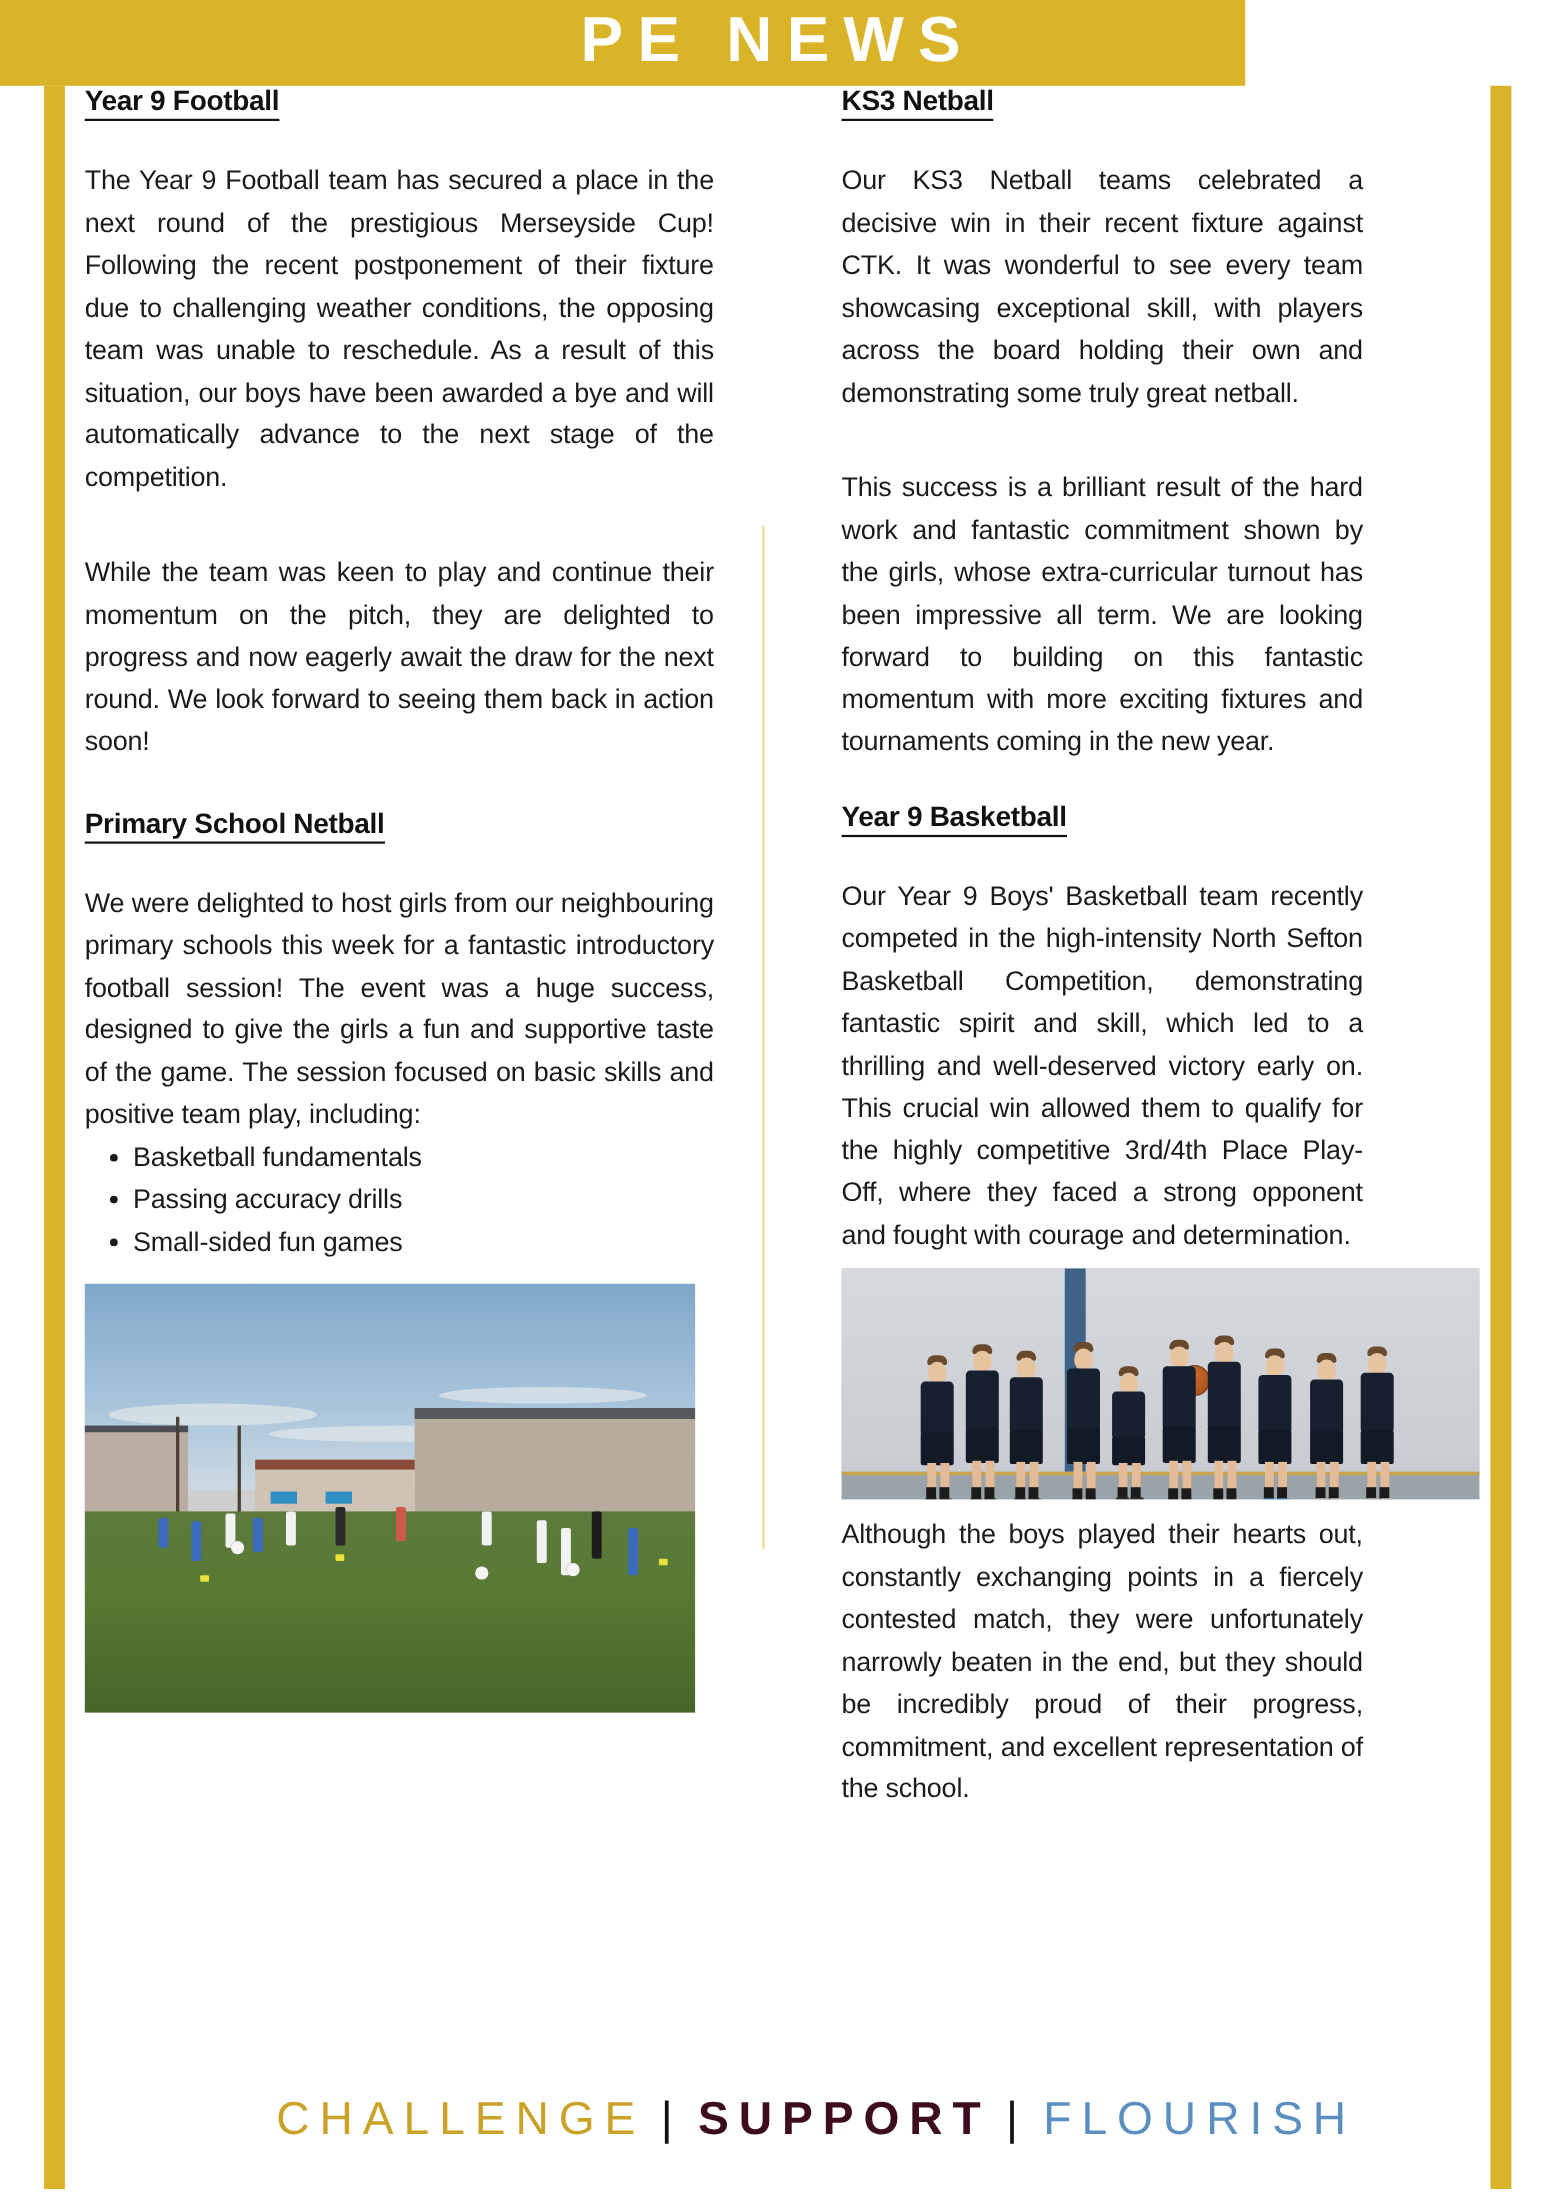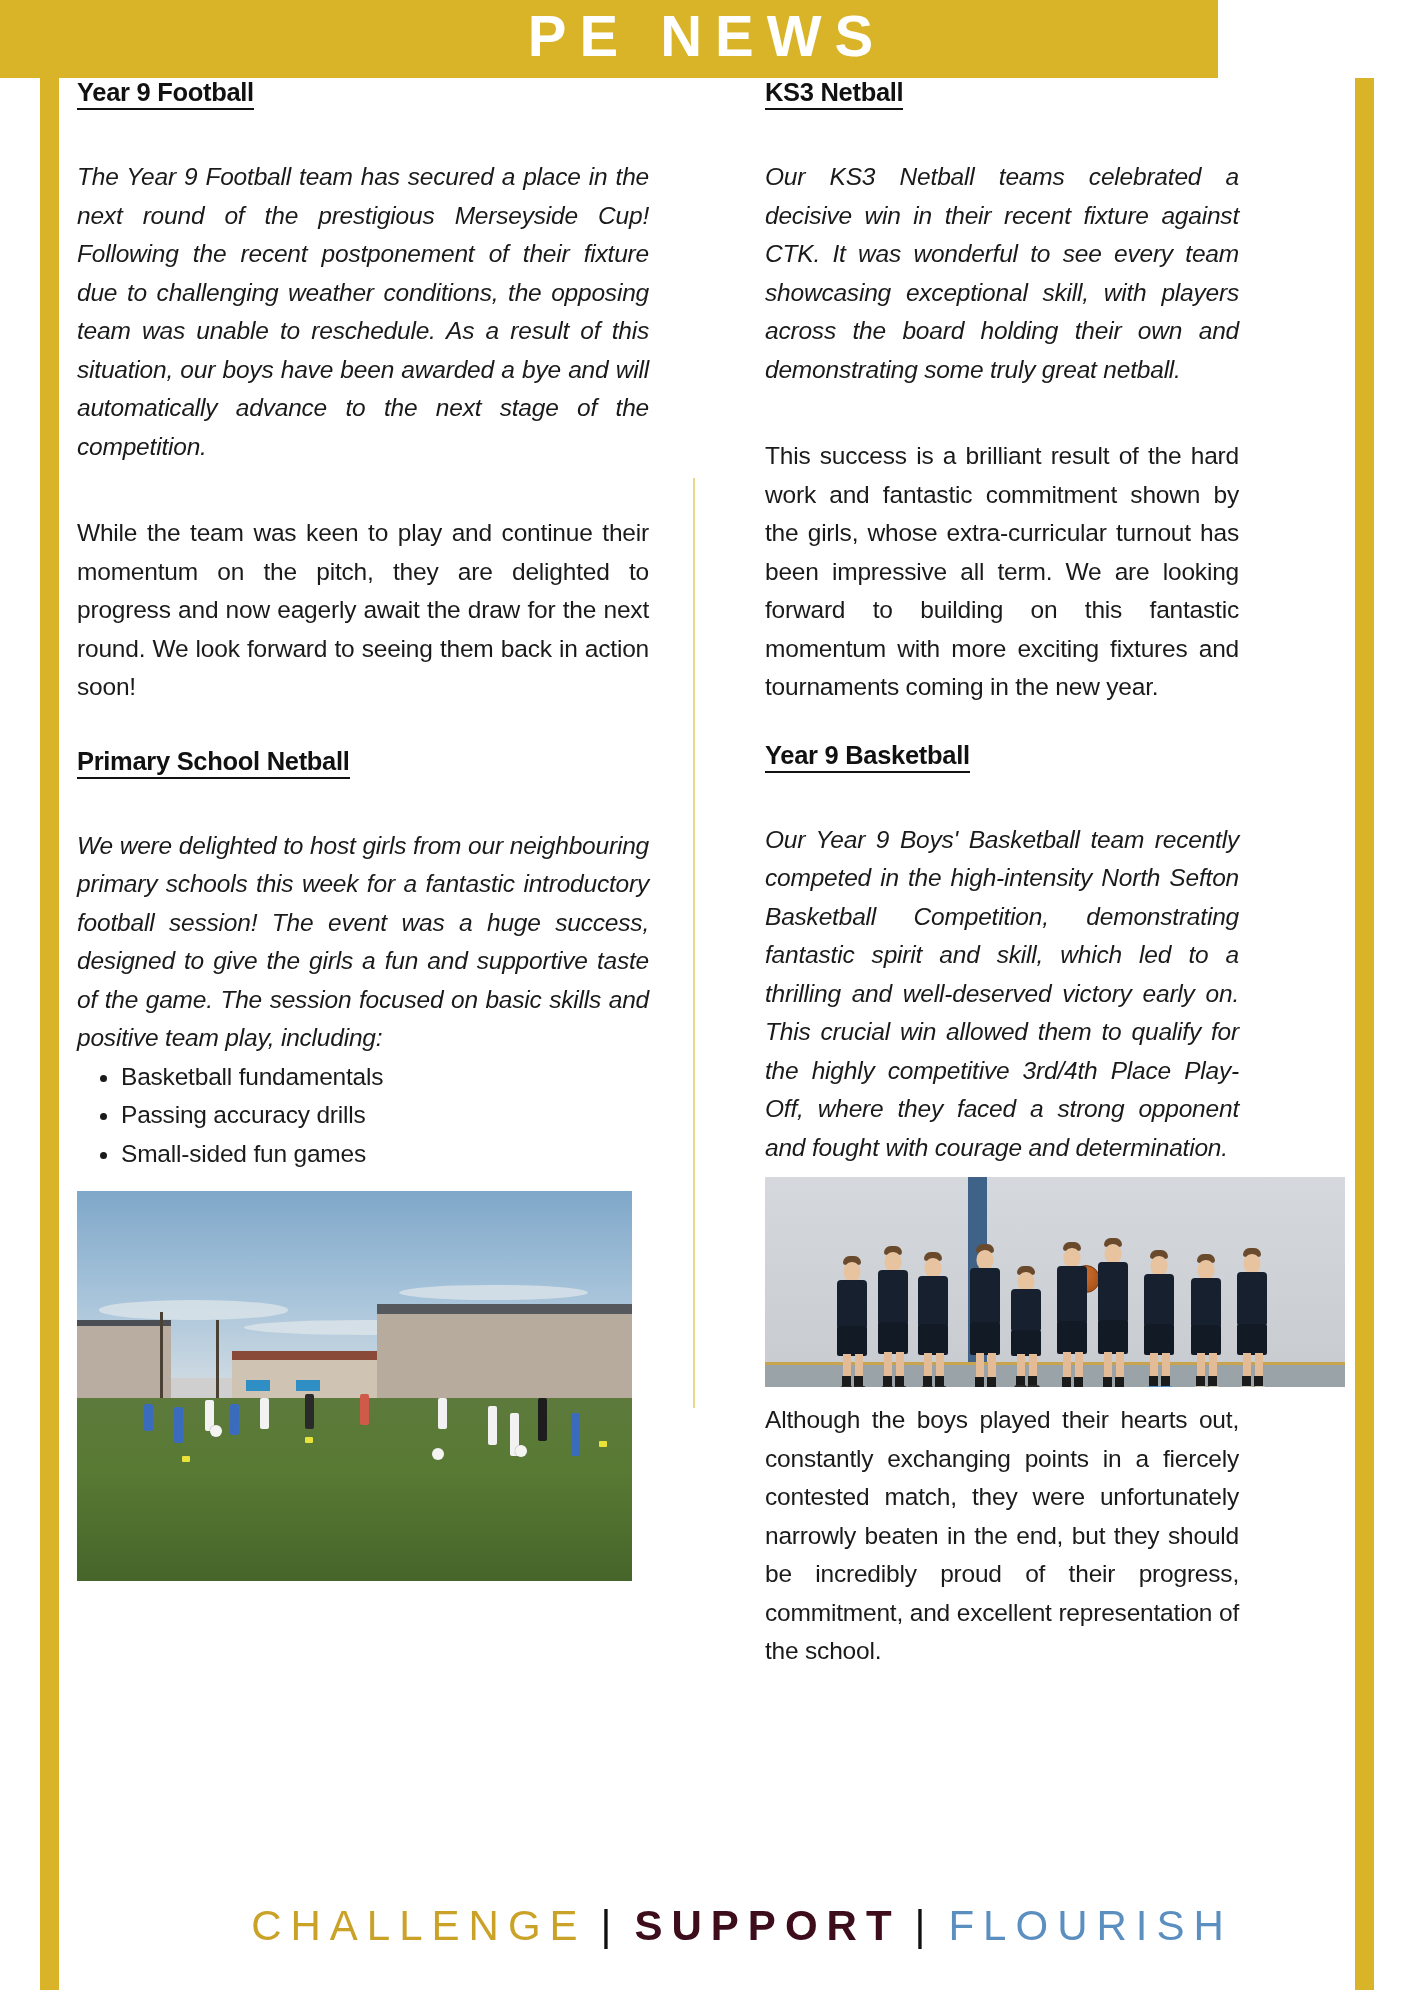--- a/index.html
+++ b/index.html
@@ -17,21 +17,21 @@
 
   
   .page {
     position: absolute;
     inset: 0;
     background: #ffffff;
   }
   .header-bar {
     position: absolute;
     left: 0; top: 0;
-    width: 1218px;
+    width: 1132px;
     height: 78px;
     background: #d9b429;
     overflow: hidden;
   }
   .header-title {
     position: absolute;
     left: 0;
     top: 2px;
     width: 1414px;
     text-align: center;
@@ -103,21 +103,21 @@
     font-family: "Liberation Sans", sans-serif;
     font-size: 24.5px;
     line-height: 38.5px;
     color: #1a1a1a;
     text-align: justify;
     margin: 0;
     padding: 0;
     letter-spacing: -0.2px;
   }
   p.body-text + p.body-text { margin-top: 48px; }
-  .heading-wrap + p.body-text { margin-top: 40px; font-style: italic; }
+  .heading-wrap + p.body-text { margin-top: 28px; }
   p.body-text.tight { margin-top: 0; }
 
   ul.bullets {
     margin: 0;
     padding: 0 0 0 44px;
     list-style: disc;
   }
   ul.bullets li {
     font-family: "Liberation Sans", sans-serif;
     font-size: 24.5px;

